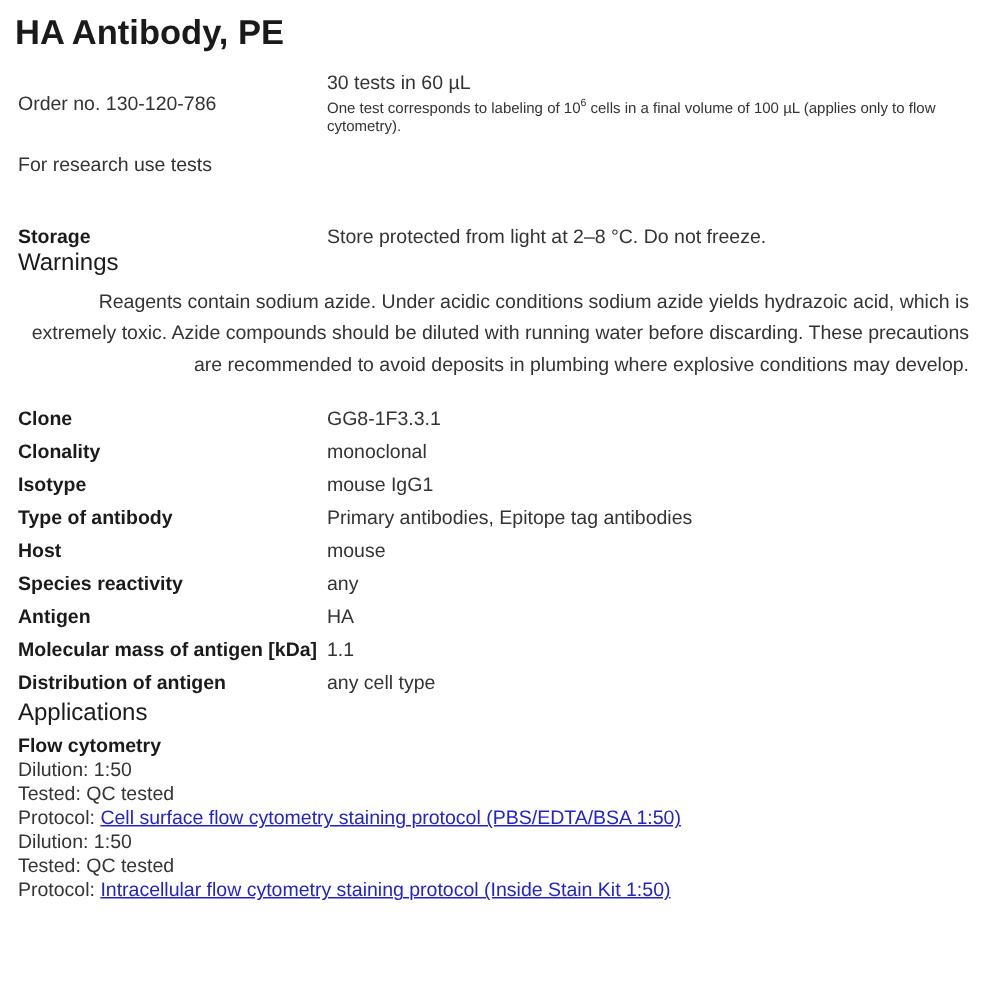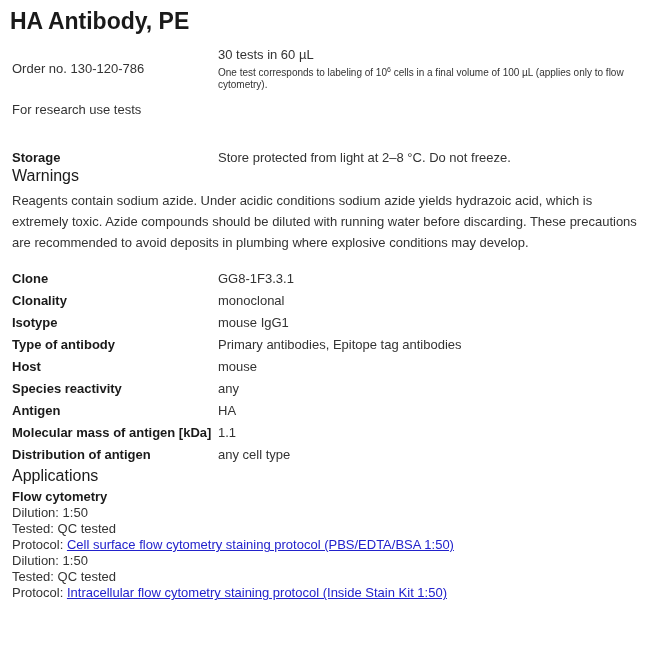--- a/index.html
+++ b/index.html
@@ -45,20 +45,21 @@
     font-size: 16px;
     line-height: 19px;
     font-weight: normal;
     color: #1a1a1a;
   }
   .warnings-heading { margin-top: 26px; }
   .warnings-body {
     margin: 5px 10px 4px 12px;
     line-height: 21px;
     font-size: 13px;
+    text-align: right;
   }
   .spec-table { margin-top: 15px; }
   .spec-row { line-height: 22px; }
   .spec-row .col-label { font-weight: bold; color: #1a1a1a; }
   .applications-heading { margin-top: 29px; }
   .app-list { margin: 4px 12px 0 12px; line-height: 16px; }
   .app-name { font-weight: bold; color: #1a1a1a; }
   a.protocol-link {
     color: #2222cc;
     text-decoration: underline;

